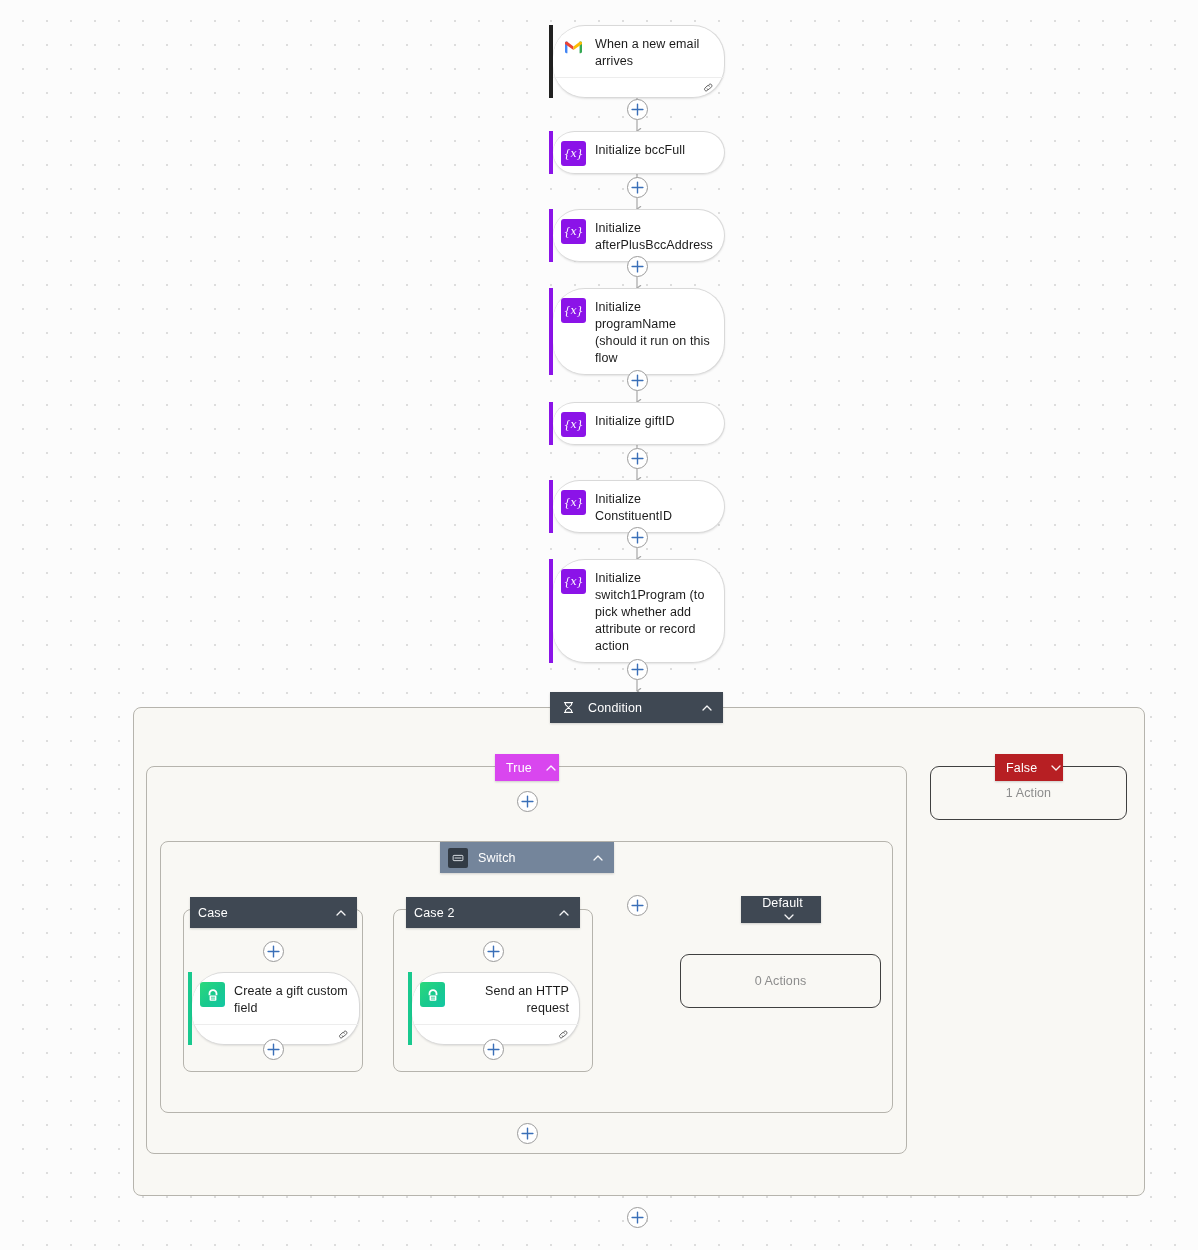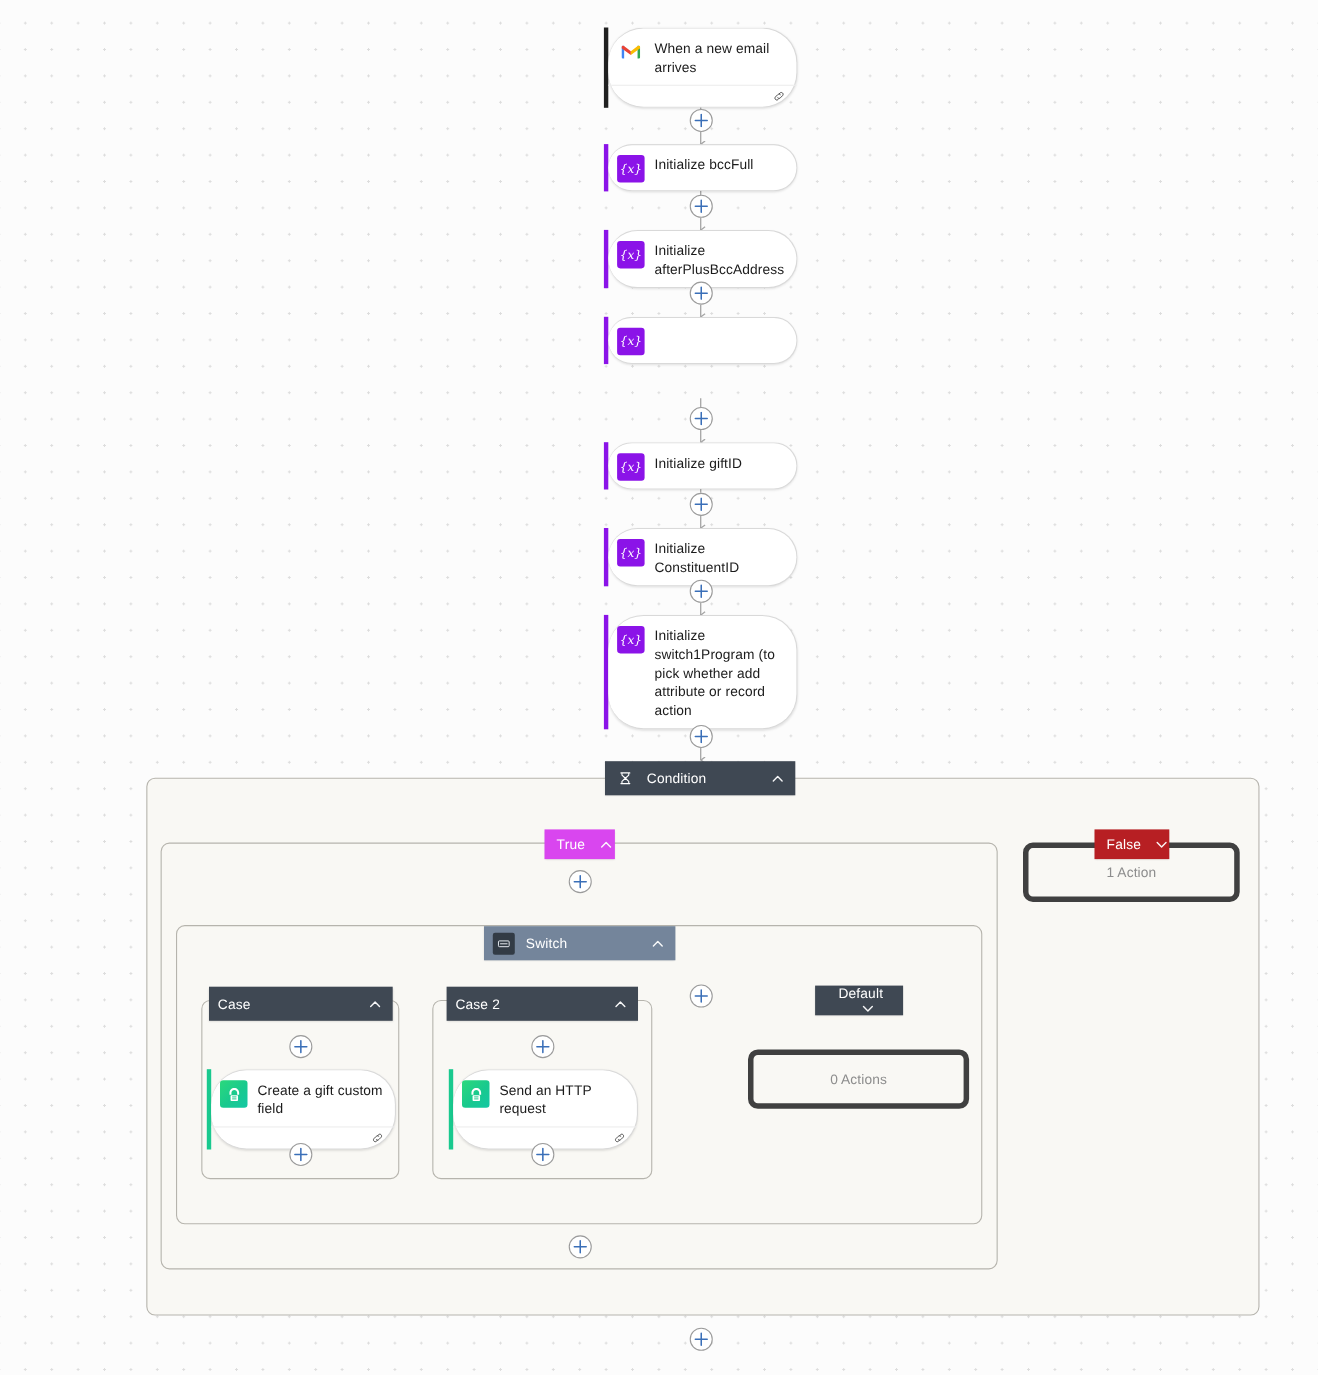--- a/index.html
+++ b/index.html
@@ -99,21 +99,21 @@
   .scope {
     position: absolute;
     background: #f9f8f4;
     border: 1px solid #b6b4ad;
     border-radius: 8px;
     z-index: 2;
   }
   .scope-empty {
     position: absolute;
     background: #f9f8f4;
-    border: 5px solid #404040;
+    border: 1px solid #404040;
     border-radius: 9px;
     z-index: 2;
     display: flex; align-items: center; justify-content: center;
   }
   .empty-text { font-size: 12.5px; color: #8d8d8d; letter-spacing: .1px; }
 
   
   .plus {
     position: absolute; z-index: 5;
     width: 21px; height: 21px; border-radius: 50%;
@@ -240,20 +240,21 @@
   </div>
 
   <div class="node" style="left:549px; top:288px; width:176px;">
     <div class="card-wrap">
       <div class="accent" style="background:#8b13e8;"></div>
       <div class="card card-body">
         <div class="card-main">
           <div class="icon-box icon-var">
               <span>{x}</span>
             </div>
+          <div class="card-title">Initialize programName (should it run on this flow</div>
         </div>
       </div>
     </div>
   </div>
   <div class="plus" style="left:627px; top:370px;">
     <svg viewBox="0 0 12 12">
         <path d="M6,1 L6,11 M1,6 L11,6" stroke="#3a6fb8" stroke-width="1.3" stroke-linecap="round"></path>
       </svg>
   </div>
 
@@ -425,21 +426,21 @@
         <path d="M3,9 L7,5 L11,9" fill="none" stroke="#ffffff" stroke-width="1.3" stroke-linecap="round" stroke-linejoin="round"></path>
       </svg>
     </div>
   </div>
   <div class="plus" style="left:483px; top:941px;">
     <svg viewBox="0 0 12 12">
         <path d="M6,1 L6,11 M1,6 L11,6" stroke="#3a6fb8" stroke-width="1.3" stroke-linecap="round"></path>
       </svg>
   </div>
 
-  <div class="node" style="left:408px; top:972px; width:172px;">
+  <div class="node" style="left:408px; top:972px; width:172px;text-align:right;">
     <div class="card-wrap">
       <div class="accent" style="background:#19c98e;"></div>
       <div class="card card-body">
         <div class="card-main">
           <div class="icon-box icon-bb">
             <svg width="16" height="16" viewBox="0 0 16 16">
               <path d="M8,2.2 C5.5,2.2 3.6,4.1 3.6,6.5 L3.6,8.2 L5.4,8.2 L5.4,6.5 C5.4,5.1 6.6,4 8,4 C9.4,4 10.6,5.1 10.6,6.5 L10.6,8.2 L12.4,8.2 L12.4,6.5 C12.4,4.1 10.5,2.2 8,2.2 Z" fill="#ffffff"></path>
               <rect x="4.6" y="8.6" width="6.8" height="5.2" rx="0.8" fill="#ffffff"></rect>
               <path d="M6.4,10.2 L9.6,10.2 M6.4,12 L9.6,12" stroke="#1ec98b" stroke-width="0.9" stroke-linecap="round"></path>
             </svg>

